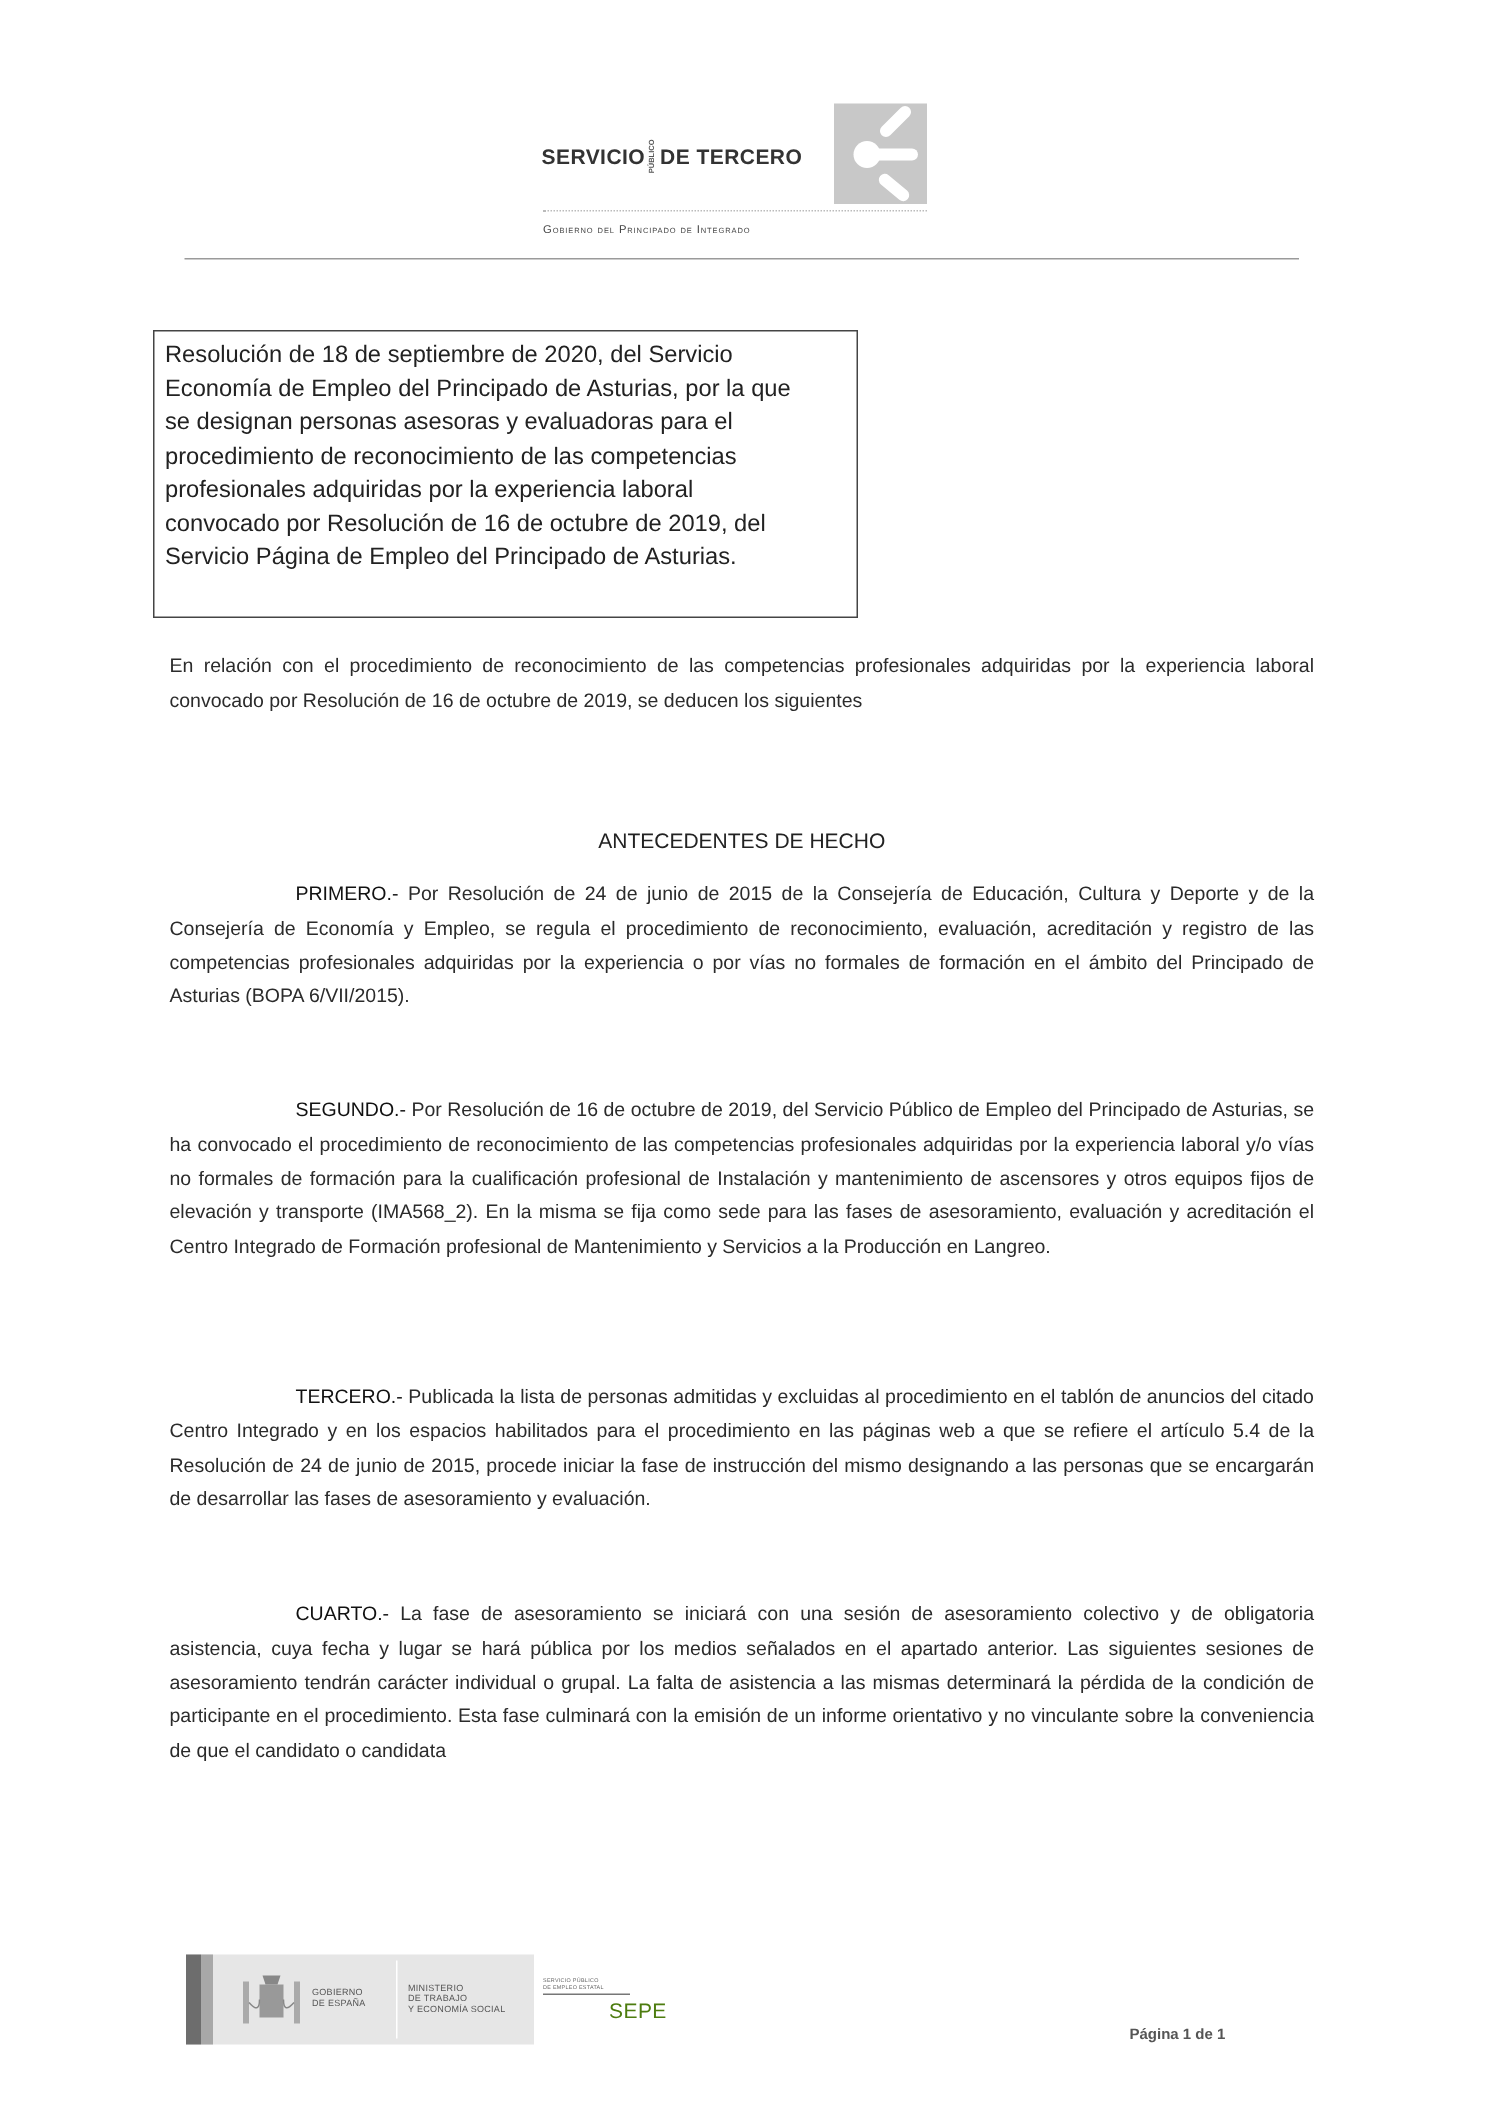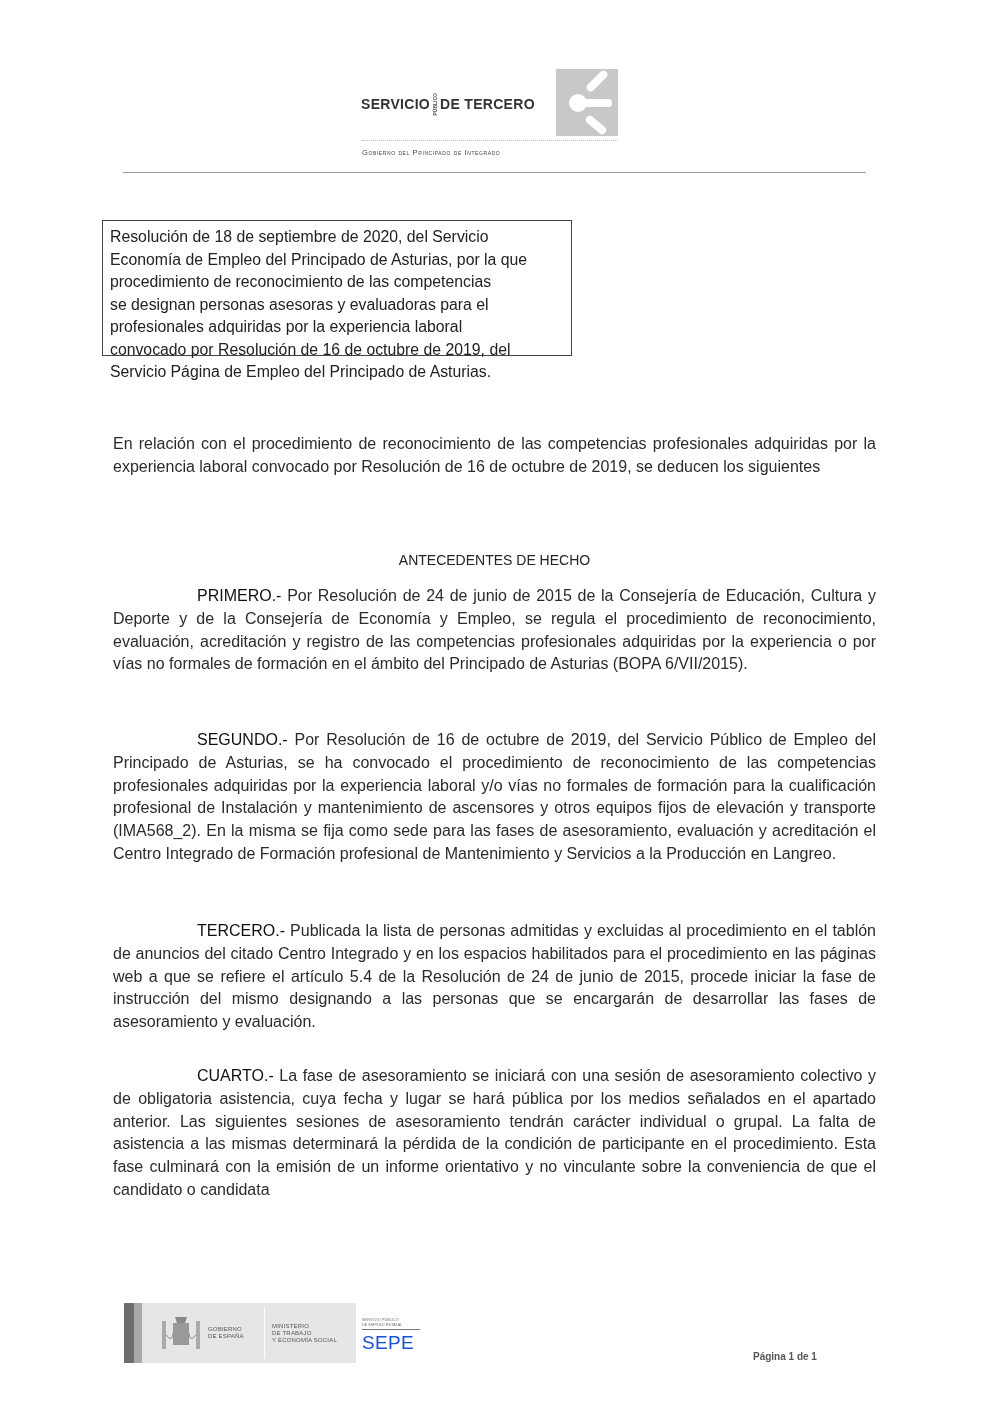--- a/index.html
+++ b/index.html
@@ -9,40 +9,40 @@
 
     
     .hdr-text { left: 361px; top: 93px; font-size: 14px; font-weight: bold; letter-spacing: 0.3px; color: #333; display: flex; align-items: center; }
     .hdr-vert { font-size: 5px; writing-mode: vertical-rl; transform: rotate(180deg); margin: 0 2px; color: #555; letter-spacing: 0; font-weight: bold; }
     .hdr-logo { left: 556px; top: 69px; width: 62px; height: 67px; background: #c8c8c8; }
     .hdr-dotline { left: 362px; top: 140px; width: 256px; height: 0; border-top: 1px dotted #bbb; }
     .hdr-sub { left: 362px; top: 148px; font-size: 7.5px; font-variant: small-caps; letter-spacing: 0.6px; color: #444; }
     .hdr-rule { left: 123px; top: 172px; width: 743px; height: 1px; background: #9a9a9a; }
 
     
-    .title-box { left: 102px; top: 220px; width: 470px; height: 136px; border: 1.5px solid #444;
+    .title-box { left: 102px; top: 220px; width: 470px; height: 192px; border: 1.5px solid #444;
                  padding: 5px 6px 4px 7px; box-sizing: border-box; }
     .title-box p { margin: 0; font-size: 15.8px; line-height: 22.5px; text-align: justify; text-align-last: left; color: #222; }
 
     
-    .body-text { font-size: 16px; line-height: 22.8px; text-align: justify; color: #2b2b2b; margin: 0; }
+    .body-text { font-size: 13px; line-height: 22.8px; text-align: justify; color: #2b2b2b; margin: 0; }
     .para { left: 113px; width: 763px; }
     .heading { left: 113px; width: 763px; top: 552px; text-align: center; font-size: 14px; color: #222; }
     .lead { font-weight: normal; color: #111; margin-left: 84px; }
 
     
     .foot-logos { left: 124px; top: 1303px; width: 232px; height: 60px; background: #e6e6e6; }
     .foot-stripe { position:absolute; left:0; top:0; width:10px; height:60px; background:#6d6d6d; }
     .foot-stripe2 { position:absolute; left:10px; top:0; width:8px; height:60px; background:#a8a8a8; }
     .foot-sep { position:absolute; left:140px; top:4px; width:1px; height:52px; background:#fff; }
     .foot-small { position:absolute; font-size: 6px; line-height: 7px; color:#555; letter-spacing: 0.2px; }
     .sepe-wrap { left: 362px; top: 1318px; width: 58px; }
     .sepe-small { font-size: 3.6px; line-height: 4.5px; color:#666; letter-spacing: 0.2px; }
     .sepe-line { height:1px; background:#777; margin: 2px 0 2px 0; }
-    .sepe-big { font-size: 19px; color:#1d4ed8; letter-spacing: 0.3px; }
+    .sepe-big { font-size: 14px; color:#4d7c0f; letter-spacing: 0.3px; margin-left: 44px; }
     .page-num { left: 753px; top: 1351px; font-size: 10px; color: #555; font-weight: bold; }
   </style>
 </head>
 <body>
 
 <div class="abs hdr-text">
   <span>SERVICIO</span>
   <span class="hdr-vert">PÚBLICO</span>
   <span>DE TERCERO</span>
 </div>
@@ -54,22 +54,22 @@
     <rect x="28" y="52" width="24" height="8" rx="4" fill="#fff" transform="rotate(40 40 56)"></rect>
   </svg>
 </div>
 <div class="abs hdr-dotline"></div>
 <div class="abs hdr-sub">Gobierno del Principado de Integrado</div>
 <div class="abs hdr-rule"></div>
 
 <div class="abs title-box">
   <p>Resolución de 18 de septiembre de 2020, del Servicio</p>
   <p>Economía de Empleo del Principado de Asturias, por la que</p>
+  <p>se designan personas asesoras y evaluadoras para el</p>
   <p>procedimiento de reconocimiento de las competencias</p>
-  <p>se designan personas asesoras y evaluadoras para el</p>
   <p>profesionales adquiridas por la experiencia laboral</p>
   <p>convocado por Resolución de 16 de octubre de 2019, del</p>
   <p>Servicio Página de Empleo del Principado de Asturias.</p>
 </div>
 
 <p class="abs para body-text" style="top:433px;">En relación con el procedimiento de reconocimiento de las competencias profesionales adquiridas por la experiencia laboral convocado por Resolución de 16 de octubre de 2019, se deducen los siguientes</p>
 
 <div class="abs heading">ANTECEDENTES DE HECHO</div>
 
 <p class="abs para body-text" style="top:585px;"><span class="lead">PRIMERO.-</span> <span>Por Resolución de 24 de junio de 2015 de la Consejería de Educación, Cultura y Deporte y de la Consejería de Economía y Empleo, se regula el procedimiento de reconocimiento, evaluación, acreditación y registro de las competencias profesionales adquiridas por la experiencia o por vías no formales de formación en el ámbito del Principado de Asturias (BOPA 6/VII/2015).</span></p>

